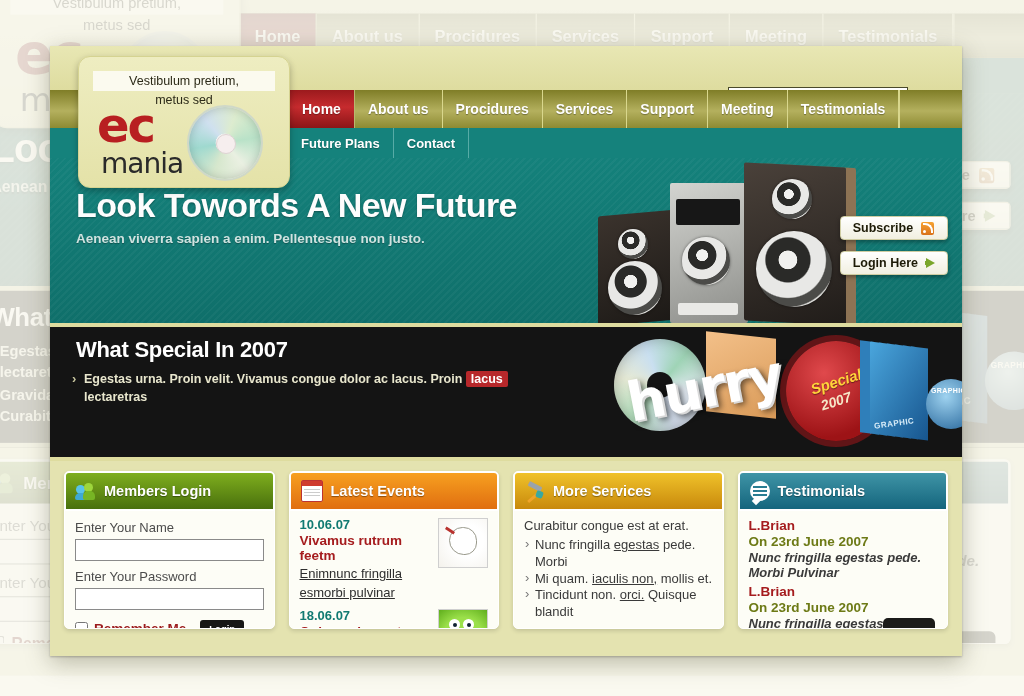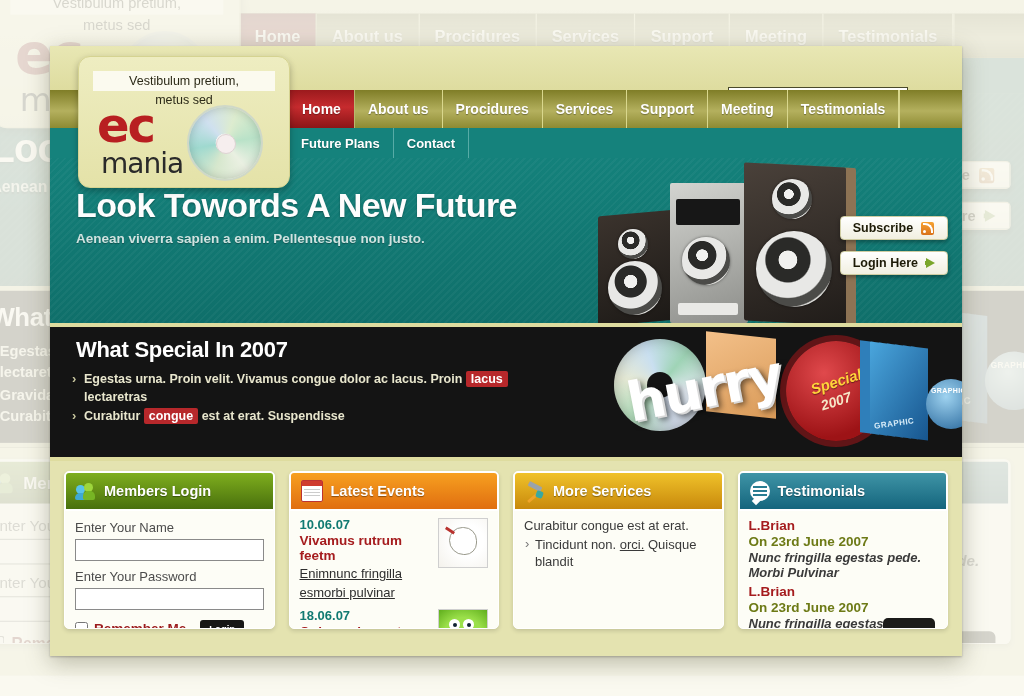--- a/index.html
+++ b/index.html
@@ -642,23 +642,20 @@
       </div>
     </div>
   </div>
 
   <div class="special">
     <h2>What Special In 2007</h2>
     <ul>
       <li>
         <span>Egestas urna. Proin velit. Vivamus congue dolor ac lacus. Proin </span><span class="hl">lacus</span><span> lectaretras</span>
       </li>
-      <li>
-        <span>Curabitur </span><span class="hl">congue</span><span> est at erat. Suspendisse</span>
-      </li>
     </ul>
 
     <div class="promo">
       <div class="disc2"></div>
       <div class="box-tan"></div>
       <div class="hurry">hurry</div>
       <div class="badge">
         <div class="sp1">Special</div>
         <div class="sp2">2007</div>
       </div>
@@ -729,20 +726,22 @@
         <span class="ico ico-tools">
           <span class="t1"></span>
             <span class="t2"></span>
             <span class="t3"></span>
         </span>
         <span>More Services</span>
       </div>
       <div class="panel-body">
         <p class="svc-intro">Curabitur congue est at erat.</p>
         <ul class="svc-list">
+          <li><span>Nunc fringilla </span><u>egestas</u><span> pede. Morbi</span></li>
+          <li><span>Mi quam. </span><u>iaculis non,</u><span> mollis et.</span></li>
           <li><span>Tincidunt non. </span><u>orci.</u><span> Quisque blandit</span></li>
         </ul>
       </div>
     </div>
 
     <div class="panel">
       <div class="panel-head h-teal">
         <span class="ico ico-chat"></span>
         <span>Testimonials</span>
       </div>

